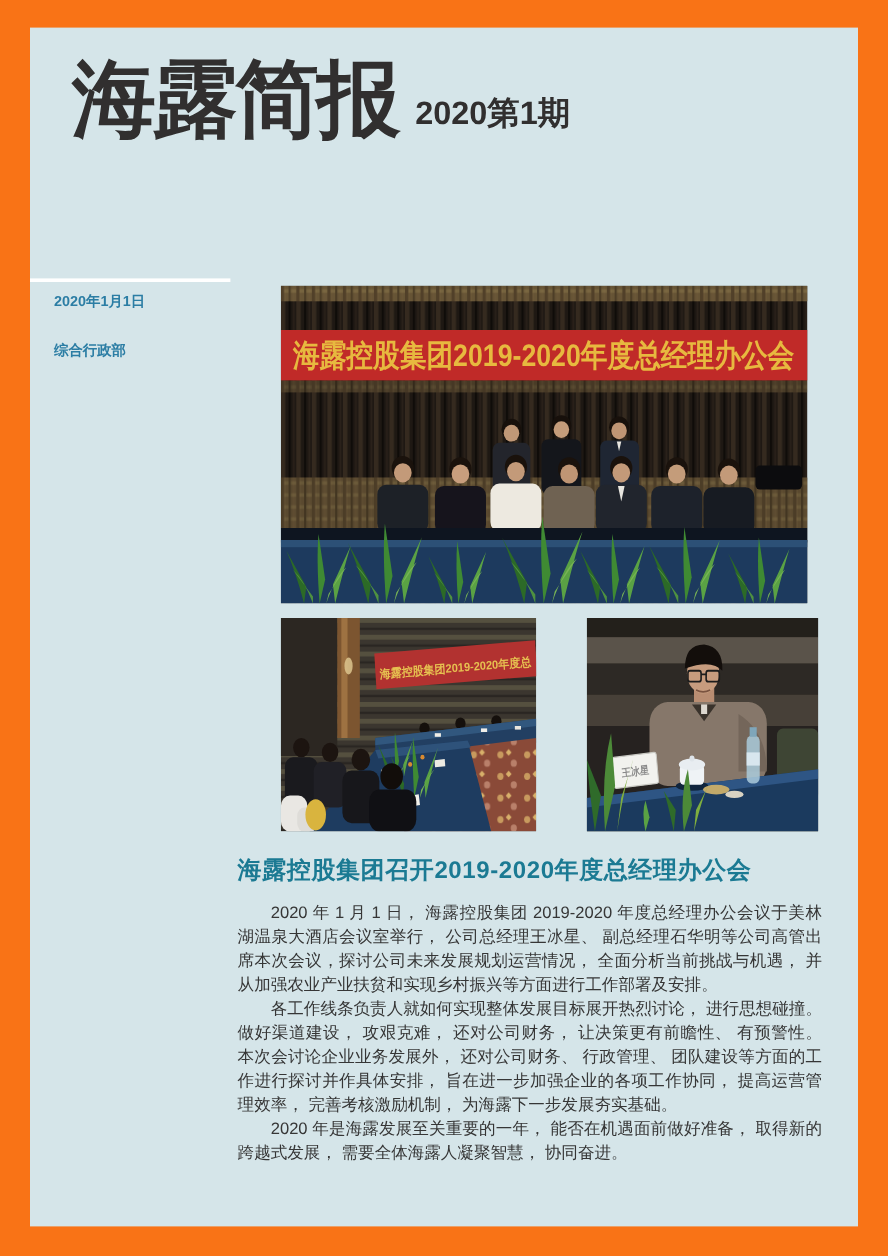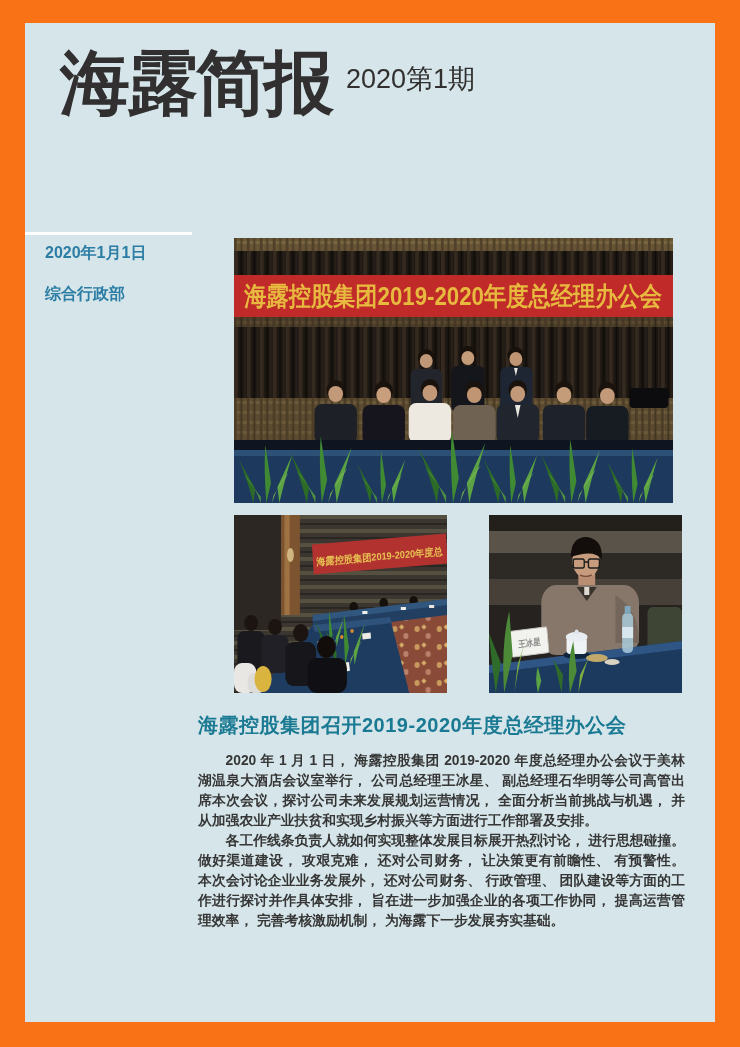--- a/index.html
+++ b/index.html
@@ -13,43 +13,43 @@
   }
   .masthead {
     position: absolute; left: 35px; top: 24px;
     display: flex; align-items: flex-end;
   }
   .masthead .title {
     font-size: 70px; font-weight: 900; color: #312f2f;
     letter-spacing: -2px; line-height: 1.05;
   }
   .masthead .issue {
-    font-size: 27px; font-weight: 400; color: #312f2f;
-    margin-left: 14px; margin-bottom: 24px; letter-spacing: 0px;
+    font-size: 27px; font-weight: 700; color: #312f2f;
+    margin-left: 14px; margin-bottom: 9px; letter-spacing: 0px;
   }
   .sidebar-divider {
     position: absolute; left: 0; top: 209px; width: 167px; height: 3px; background: #ffffff;
   }
   .sidebar-date, .sidebar-dept {
-    position: absolute; left: 20px; color: #2b7da4; font-weight: 700; font-size: 16px;
+    position: absolute; left: 20px; color: #2b7da4; font-weight: 700; font-size: 12px;
   }
   .sidebar-date { top: 220px; }
   .sidebar-dept { top: 261px; text-align: center; }
   .photo { position: absolute; overflow: hidden; padding-left: 36px; }
   .photo svg { display: block; width: 100%; height: 100%; }
   .photo-main  { left: 173px; top: 215px; width: 475px; height: 265px; }
   .photo-left  { left: 173px; top: 492px; width: 249px; height: 178px; }
   .photo-right { left: 428px; top: 492px; width: 229px; height: 178px; }
   .headline {
     position: absolute; left: 173px; top: 689px; width: 500px;
     color: #1b7a93; font-size: 20px; font-weight: 700; letter-spacing: 0.5px;
   }
   .article-body {
     position: absolute; left: 173px; top: 728px; width: 487px;
-    color: #363636; font-size: 13.8px; line-height: 20px; font-weight: 700;
+    color: #363636; font-size: 13.8px; line-height: 20px; font-weight: 400;
     text-align: justify;
   }
   .article-body p { text-indent: 2em; }
 </style>
 </head>
 <body>
 
 <div class="page">
   <div class="panel">
 
@@ -281,16 +281,17 @@
           <path d="M58,178 Q54,162 58,152 L62,166 Z" fill="#5aa244"></path>
         </g>
       </svg>
     </div>
 
     <div class="headline">海露控股集团召开2019-2020年度总经理办公会</div>
 
     <div class="article-body">
       <p>2020 年 1 月 1 日， 海露控股集团 2019-2020 年度总经理办公会议于美林湖温泉大酒店会议室举行， 公司总经理王冰星、 副总经理石华明等公司高管出席本次会议，探讨公司未来发展规划运营情况， 全面分析当前挑战与机遇， 并从加强农业产业扶贫和实现乡村振兴等方面进行工作部署及安排。</p>
       <p>各工作线条负责人就如何实现整体发展目标展开热烈讨论， 进行思想碰撞。 做好渠道建设， 攻艰克难， 还对公司财务， 让决策更有前瞻性、 有预警性。 本次会讨论企业业务发展外， 还对公司财务、 行政管理、 团队建设等方面的工作进行探讨并作具体安排， 旨在进一步加强企业的各项工作协同， 提高运营管理效率， 完善考核激励机制， 为海露下一步发展夯实基础。</p>
+      <p>2020 年是海露发展至关重要的一年， 能否在机遇面前做好准备， 取得新的跨越式发展， 需要全体海露人凝聚智慧， 协同奋进。</p>
     </div>
 
   </div>
 </div>
 
 </body></html>

